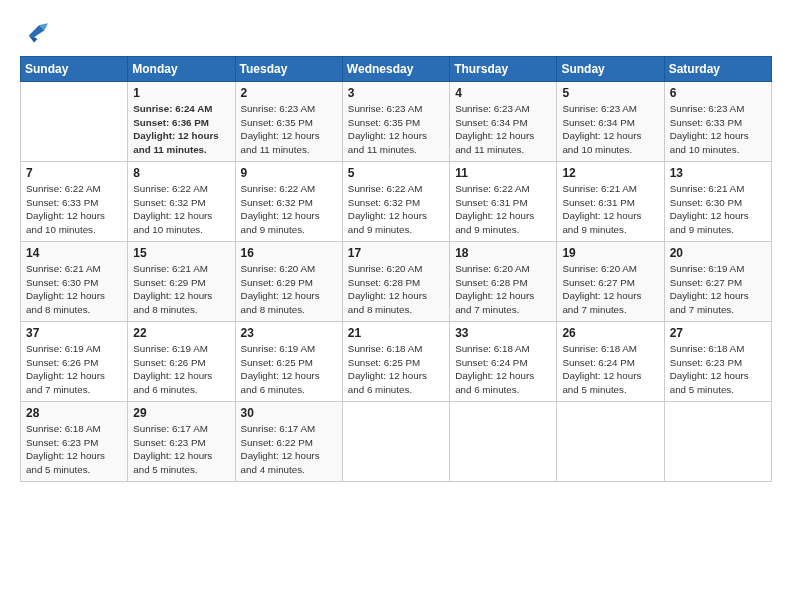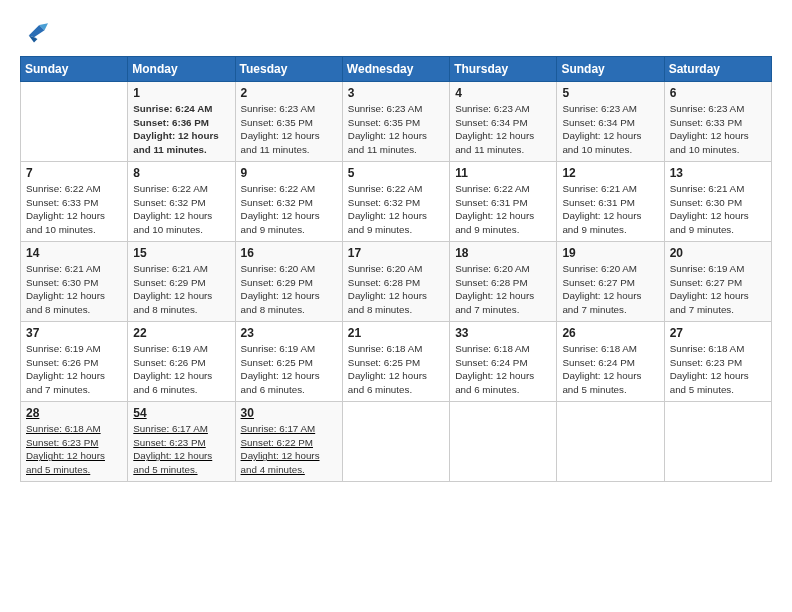--- a/index.html
+++ b/index.html
@@ -79,21 +79,20 @@
     .day-info {
       color: #333;
       font-size: 9.8px;
       line-height: 1.4;
     }
     .empty-cell {
       background: #fff !important;
     }
     .last-row td {
       height: 68px;
-      text-decoration: underline;
     }
   </style>
 </head>
 <body>
 
 <div class="page">
   <div class="header">
     <div class="logo">
       <svg class="logo-bird" viewBox="0 0 32 32" xmlns="http://www.w3.org/2000/svg">
         <polygon points="10,20 22,8 28,14 16,22" fill="#2a6db5"></polygon>
@@ -326,21 +325,21 @@
         </tr>
         <tr class="last-row">
           <td>
             <div class="day-number">28</div>
             <div class="day-info" style="white-space: pre-line;">Sunrise: 6:18 AM
 Sunset: 6:23 PM
 Daylight: 12 hours
 and 5 minutes.</div>
           </td>
           <td>
-            <div class="day-number">54</div>
+            <div class="day-number">29</div>
             <div class="day-info" style="white-space: pre-line;">Sunrise: 6:17 AM
 Sunset: 6:23 PM
 Daylight: 12 hours
 and 5 minutes.</div>
           </td>
           <td>
             <div class="day-number">30</div>
             <div class="day-info" style="white-space: pre-line;">Sunrise: 6:17 AM
 Sunset: 6:22 PM
 Daylight: 12 hours

